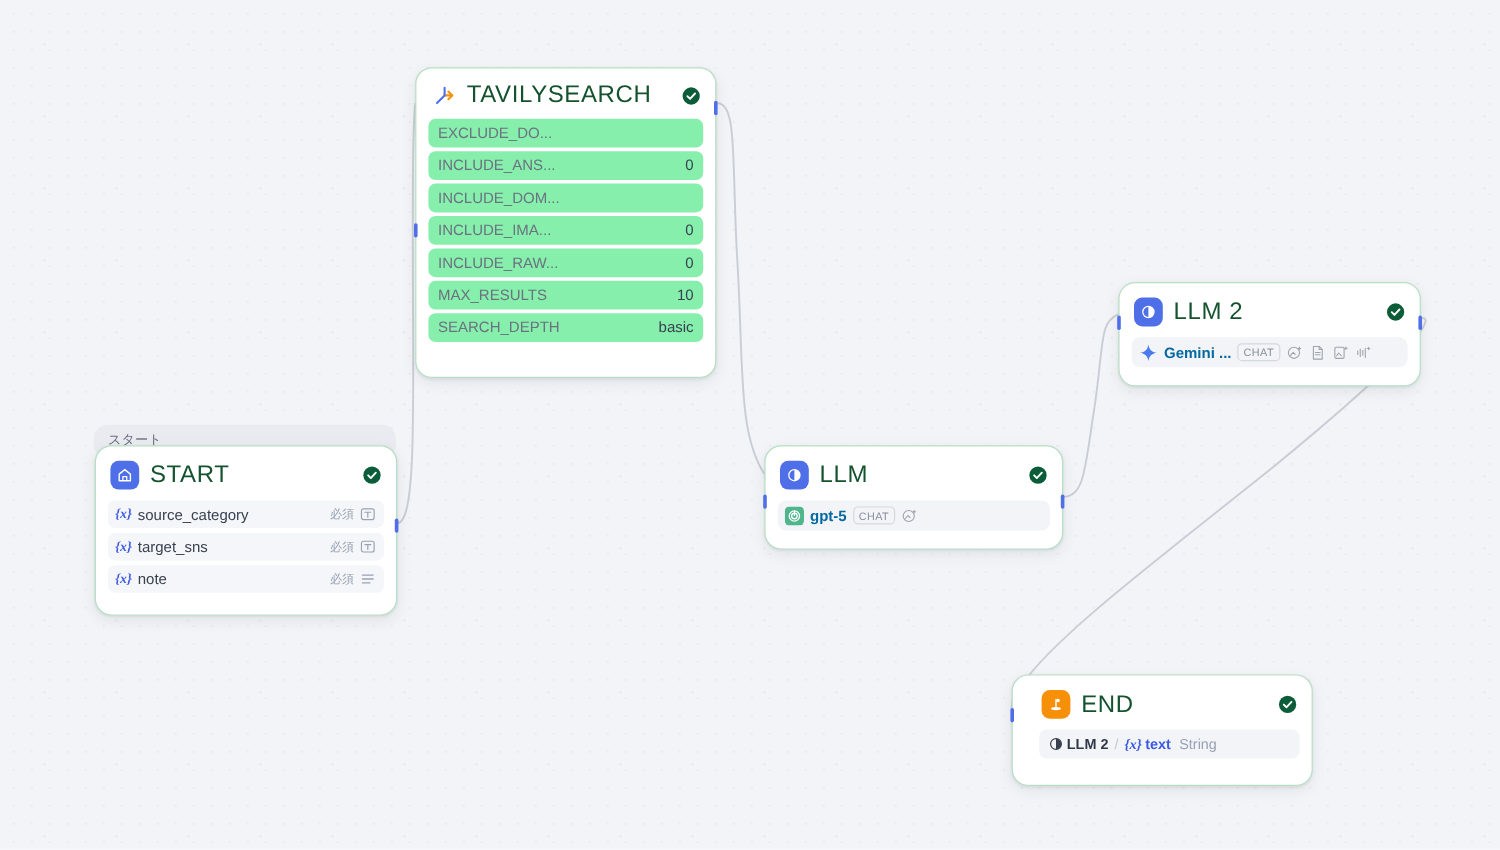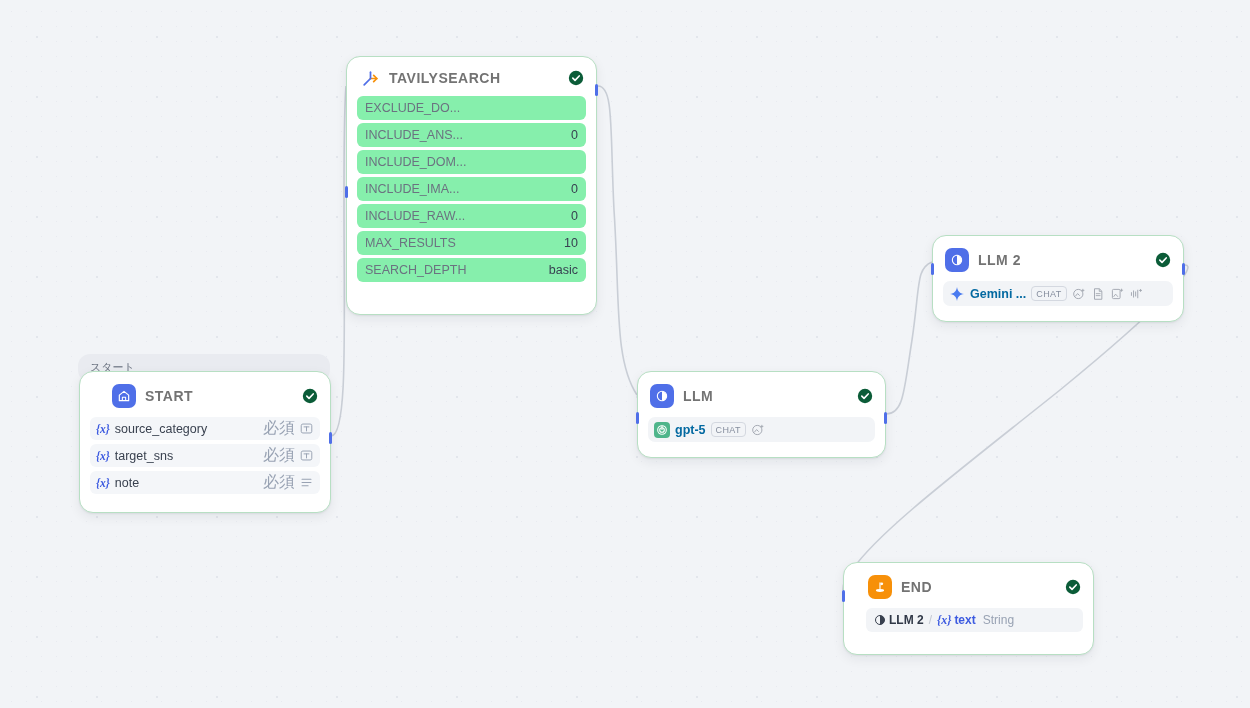--- a/index.html
+++ b/index.html
@@ -30,23 +30,23 @@
     box-shadow: 0 1px 2px rgba(16,24,40,.06), 0 4px 12px rgba(16,24,40,.07);
     padding: 0 0 10px 0;
   }
   .node-head {
     display: flex;
     align-items: center;
     gap: 9px;
     padding: 11px 12px 8px 13px;
   }
   .node-title {
-    font-size: 14px;
-    font-weight: bold;
-    color: #737373;
+    font-size: 20px;
+    font-weight: normal;
+    color: #14532d;
     letter-spacing: .2px;
     white-space: nowrap;
     overflow: hidden;
     text-overflow: ellipsis;
     flex: 1 1 auto;
   }
   .node-title.caps { letter-spacing: .5px; }
 
   .icon-box {
     width: 24px; height: 24px;
@@ -83,21 +83,21 @@
     background: #f4f6f9;
     border-radius: 6px;
     height: 23px;
     display: flex; align-items: center;
     padding: 0 7px 0 6px;
     gap: 5px;
     font-size: 12.5px;
   }
   .var-x { color: #3c5ae0; font-size: 11.5px; font-weight: bold; font-family: "Liberation Serif", serif; font-style: italic; }
   .var-name { color: #39414f; flex: 1 1 auto; white-space: nowrap; overflow: hidden; text-overflow: ellipsis; }
-  .var-req { color: #98a2b3; font-size: 16px; }
+  .var-req { color: #98a2b3; font-size: 10px; }
   .type-ico { width: 13px; height: 13px; flex: 0 0 auto; }
 
   
   .model-row {
     background: #f2f4f7;
     border-radius: 7px;
     height: 25px;
     display: flex; align-items: center;
     padding: 0 6px;
     gap: 5px;
@@ -222,21 +222,21 @@
       </div>
       <div class="row">
         <span class="k">SEARCH_DEPTH</span>
         <span class="v">basic</span>
       </div>
     </div>
   </div>
 
   <div class="node" style="left:79px; top:371px; width:252px; height:142px;">
     <div class="handle right" style="top:60px;"></div>
-    <div class="node-head" style="padding:12px 12px 9px 12px;margin-left:20px;">
+    <div class="node-head" style="padding:12px 12px 9px 12px;">
       <span class="icon-box blue">
         <svg width="14" height="14" viewBox="0 0 24 24">
           <path d="M4 10.5 L12 4 L20 10.5 V20 H4 Z" fill="none" stroke="#fff" stroke-width="2" stroke-linejoin="round"></path>
           <path d="M9.2 20 V14.2 H14.8 V20" fill="none" stroke="#fff" stroke-width="1.8" stroke-linejoin="round"></path>
         </svg>
       </span>
       <span class="node-title caps">START</span>
       <span class="check">
         <svg width="16" height="16" viewBox="0 0 20 20">
           <circle cx="10" cy="10" r="9" fill="#0b5c38"></circle>

